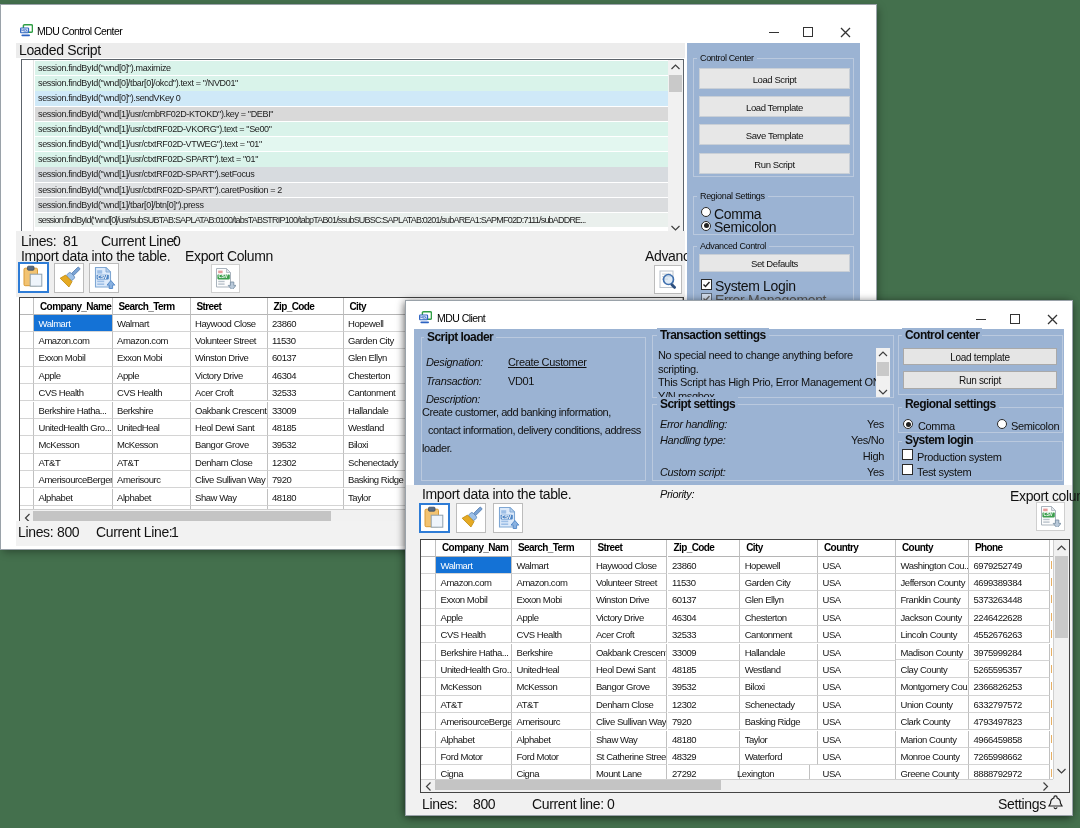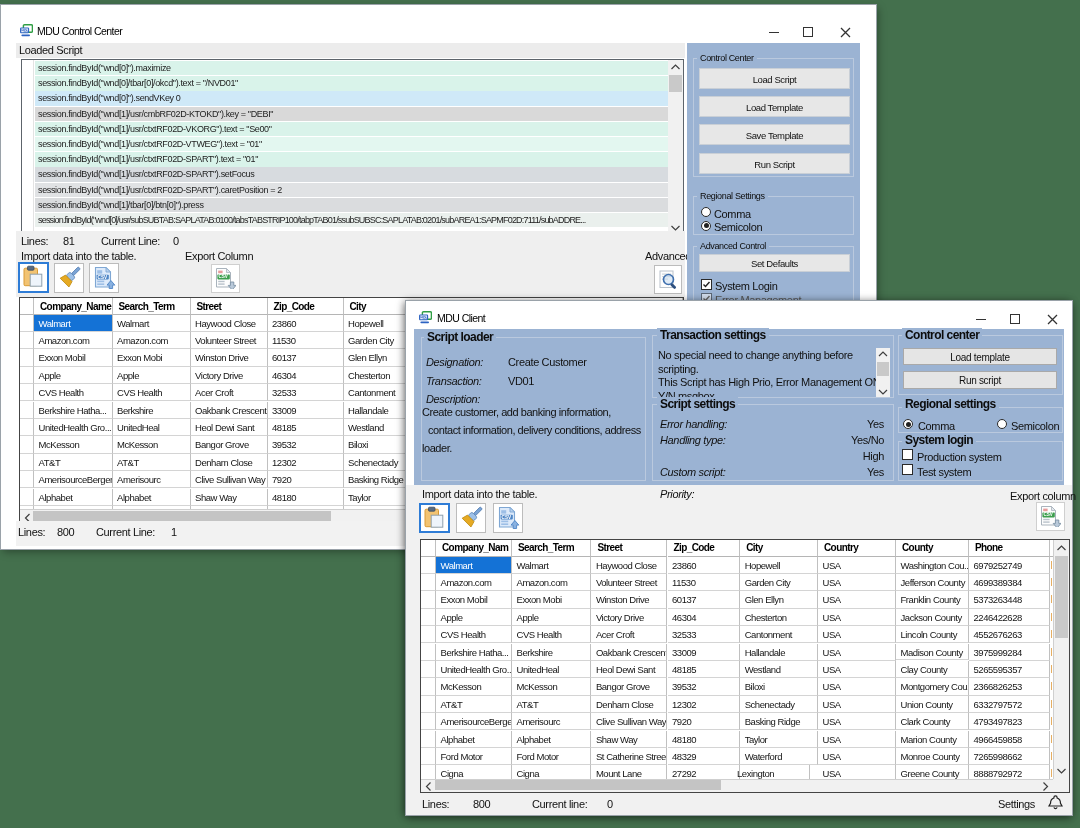--- a/index.html
+++ b/index.html
@@ -1,20 +1,20 @@
 <!DOCTYPE html>
 <html><head><meta charset="utf-8">
 <style>
 html,body{margin:0;padding:0;}
 body{width:1080px;height:828px;background:#44704d;overflow:hidden;
  font-family:"Liberation Sans",sans-serif;position:relative;}
 *{box-sizing:border-box;}
 .ab{position:absolute;}
 .win{position:absolute;background:#fff;outline:1px solid #9aa2a9;}
-.f9{font-size:11px;letter-spacing:-0.35px;line-height:11px;color:#111;white-space:nowrap;position:absolute;}
+.f9{font-size:14px;letter-spacing:-0.35px;line-height:11px;color:#111;white-space:nowrap;position:absolute;}
 .f11{font-size:11px;letter-spacing:-0.35px;line-height:13px;color:#111;white-space:nowrap;position:absolute;}
 .ttl{font-size:10.5px;letter-spacing:-0.55px;line-height:13px;color:#000;white-space:nowrap;position:absolute;}
 .gb{position:absolute;border:1px solid #bac9de;}
 .gblab{position:absolute;background:#9bb3d3;padding:0 3px;color:#0c0c0c;white-space:nowrap;
  font-size:12px;font-weight:bold;letter-spacing:-0.55px;line-height:14px;}
 .gblab9{position:absolute;background:#9bb3d3;padding:0 3px;color:#0c0c0c;white-space:nowrap;
  font-size:9px;letter-spacing:-0.35px;line-height:11px;}
 .btn{position:absolute;background:#e7e7e7;border:1px solid #c9cfd6;color:#111;
  text-align:center;font-size:9.5px;letter-spacing:-0.4px;}
 .fbtn{position:absolute;background:#e5e5e5;border:1px solid #a9a9a9;color:#111;
@@ -249,21 +249,21 @@
     <div class="ttl" style="left:31px;top:11px;">MDU Client</div>
     <div class="ab" style="left:570px;top:17.5px;width:10px;height:1.4px;background:#333;"></div>
     <div class="ab" style="left:604px;top:13px;width:10px;height:10px;border:1.3px solid #333;"></div>
     <svg class="ab" style="left:641px;top:12.5px" width="11" height="11" viewBox="0 0 11 11">
       <path d="M1 1 L10 10 M10 1 L1 10" stroke="#333" stroke-width="1.3"></path>
     </svg>
     <div class="ab" style="left:8px;top:27.5px;width:650px;height:156px;background:#9bb3d3;">
       <div class="gb" style="left:7px;top:8px;width:225px;height:144px;"></div>
       <div class="gblab" style="left:10px;top:1px;">Script loader</div>
       <div class="f11 ital" style="left:12px;top:27px;">Designation:</div>
-      <div class="f11" style="left:94px;top:27px;">Create Customer</div>
+      <div class="f11" style="left:94px;top:27px;text-decoration:underline;">Create Customer</div>
       <div class="f11 ital" style="left:12px;top:46.5px;">Transaction:</div>
       <div class="f11" style="left:94px;top:46.5px;">VD01</div>
       <div class="f11 ital" style="left:12px;top:64.5px;">Description:</div>
       <div class="f11" style="left:8px;top:77.5px;letter-spacing:-0.45px;">Create customer, add banking information,</div>
       <div class="f11" style="left:14px;top:95.5px;letter-spacing:-0.45px;">contact information, delivery conditions, address</div>
       <div class="f11" style="left:8px;top:113.5px;letter-spacing:-0.45px;">loader.</div>
       <div class="gb" style="left:238px;top:6px;width:242px;height:63px;"></div>
       <div class="gblab" style="left:243px;top:-1px;">Transaction settings</div>
       <div class="ab" style="left:243px;top:18px;width:219px;height:50px;overflow:hidden;">
         <div class="f11" style="left:1px;top:2.5px;">No special need to change anything before</div>

